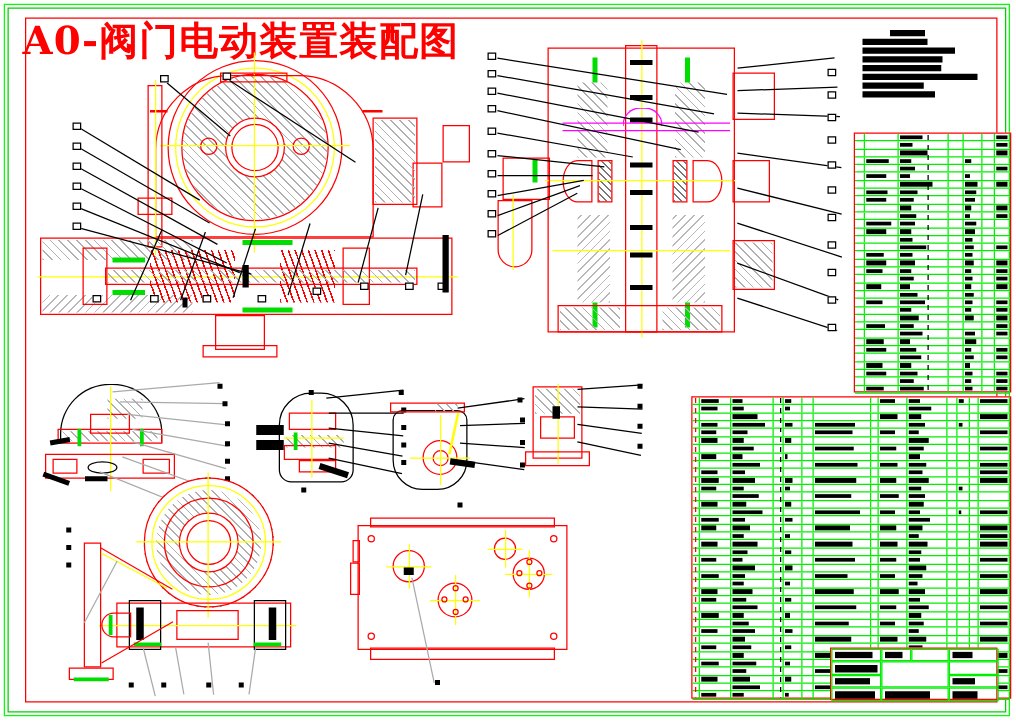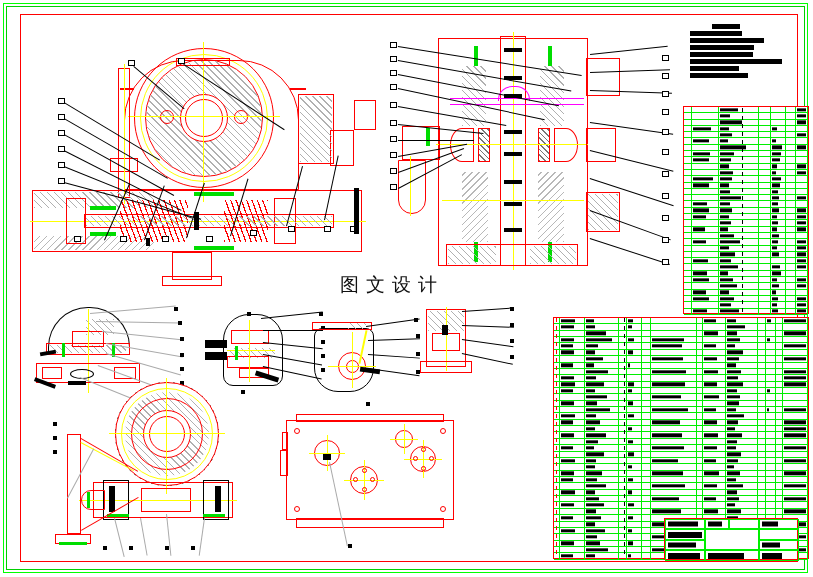--- a/index.html
+++ b/index.html
@@ -66,21 +66,21 @@
 </style>
 </head>
 <body>
 
 <div id="sheet">
 
   <div class="green-border"></div>
   <div class="green-border2"></div>
   <div class="red-frame"></div>
 
-  <div class="center-text">图文设计</div>
+  <div class="main-title">A0-阀门电动装置装配图</div>
 
   <div class="v" style="left:24px;top:40px;width:370px;height:250px;">
 
     <div class="circ" style="left:110px;top:8px;width:140px;height:140px;border-width:1.5px;"></div>
     <div class="circy" style="left:116px;top:14px;width:128px;height:128px;"></div>
     <div class="circ" style="left:121px;top:19px;width:118px;height:118px;"></div>
     <div class="hatch" style="left:122px;top:20px;width:116px;height:116px;border-radius:50%;"></div>
     <div class="circ" style="left:156px;top:54px;width:48px;height:48px;background:#fff;"></div>
     <div class="circ" style="left:161px;top:59px;width:38px;height:38px;"></div>
     <div class="circ" style="left:136px;top:70px;width:14px;height:14px;"></div>

